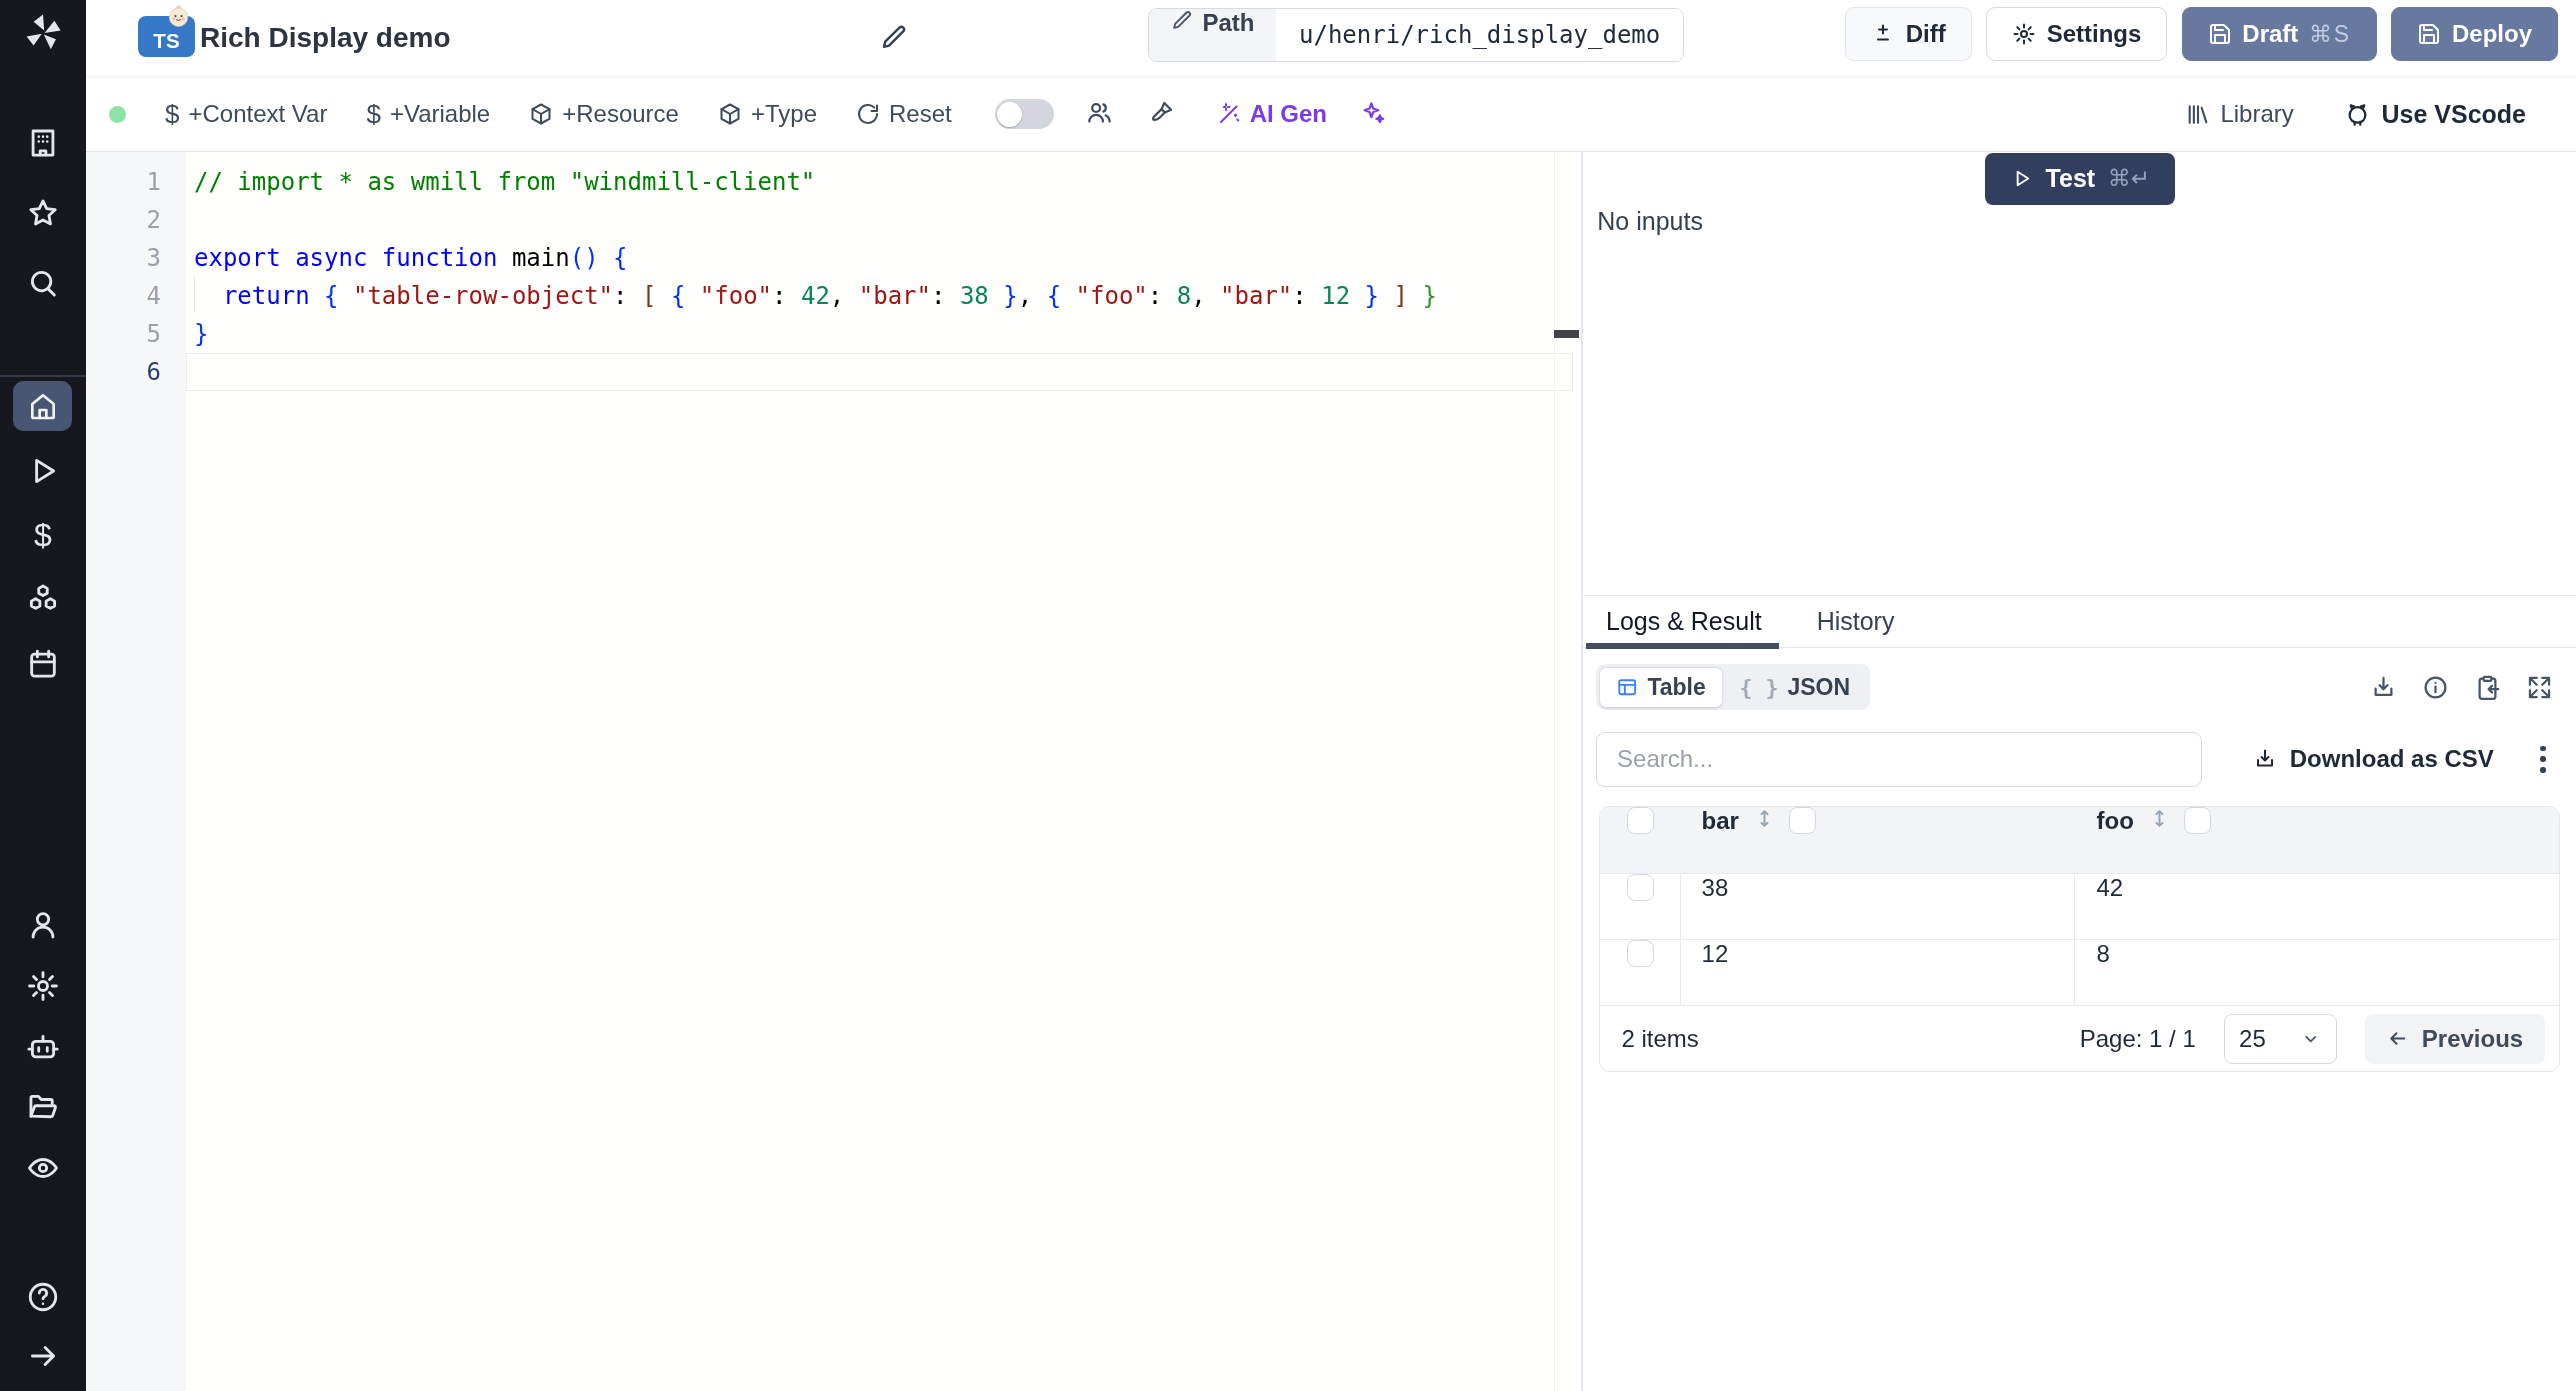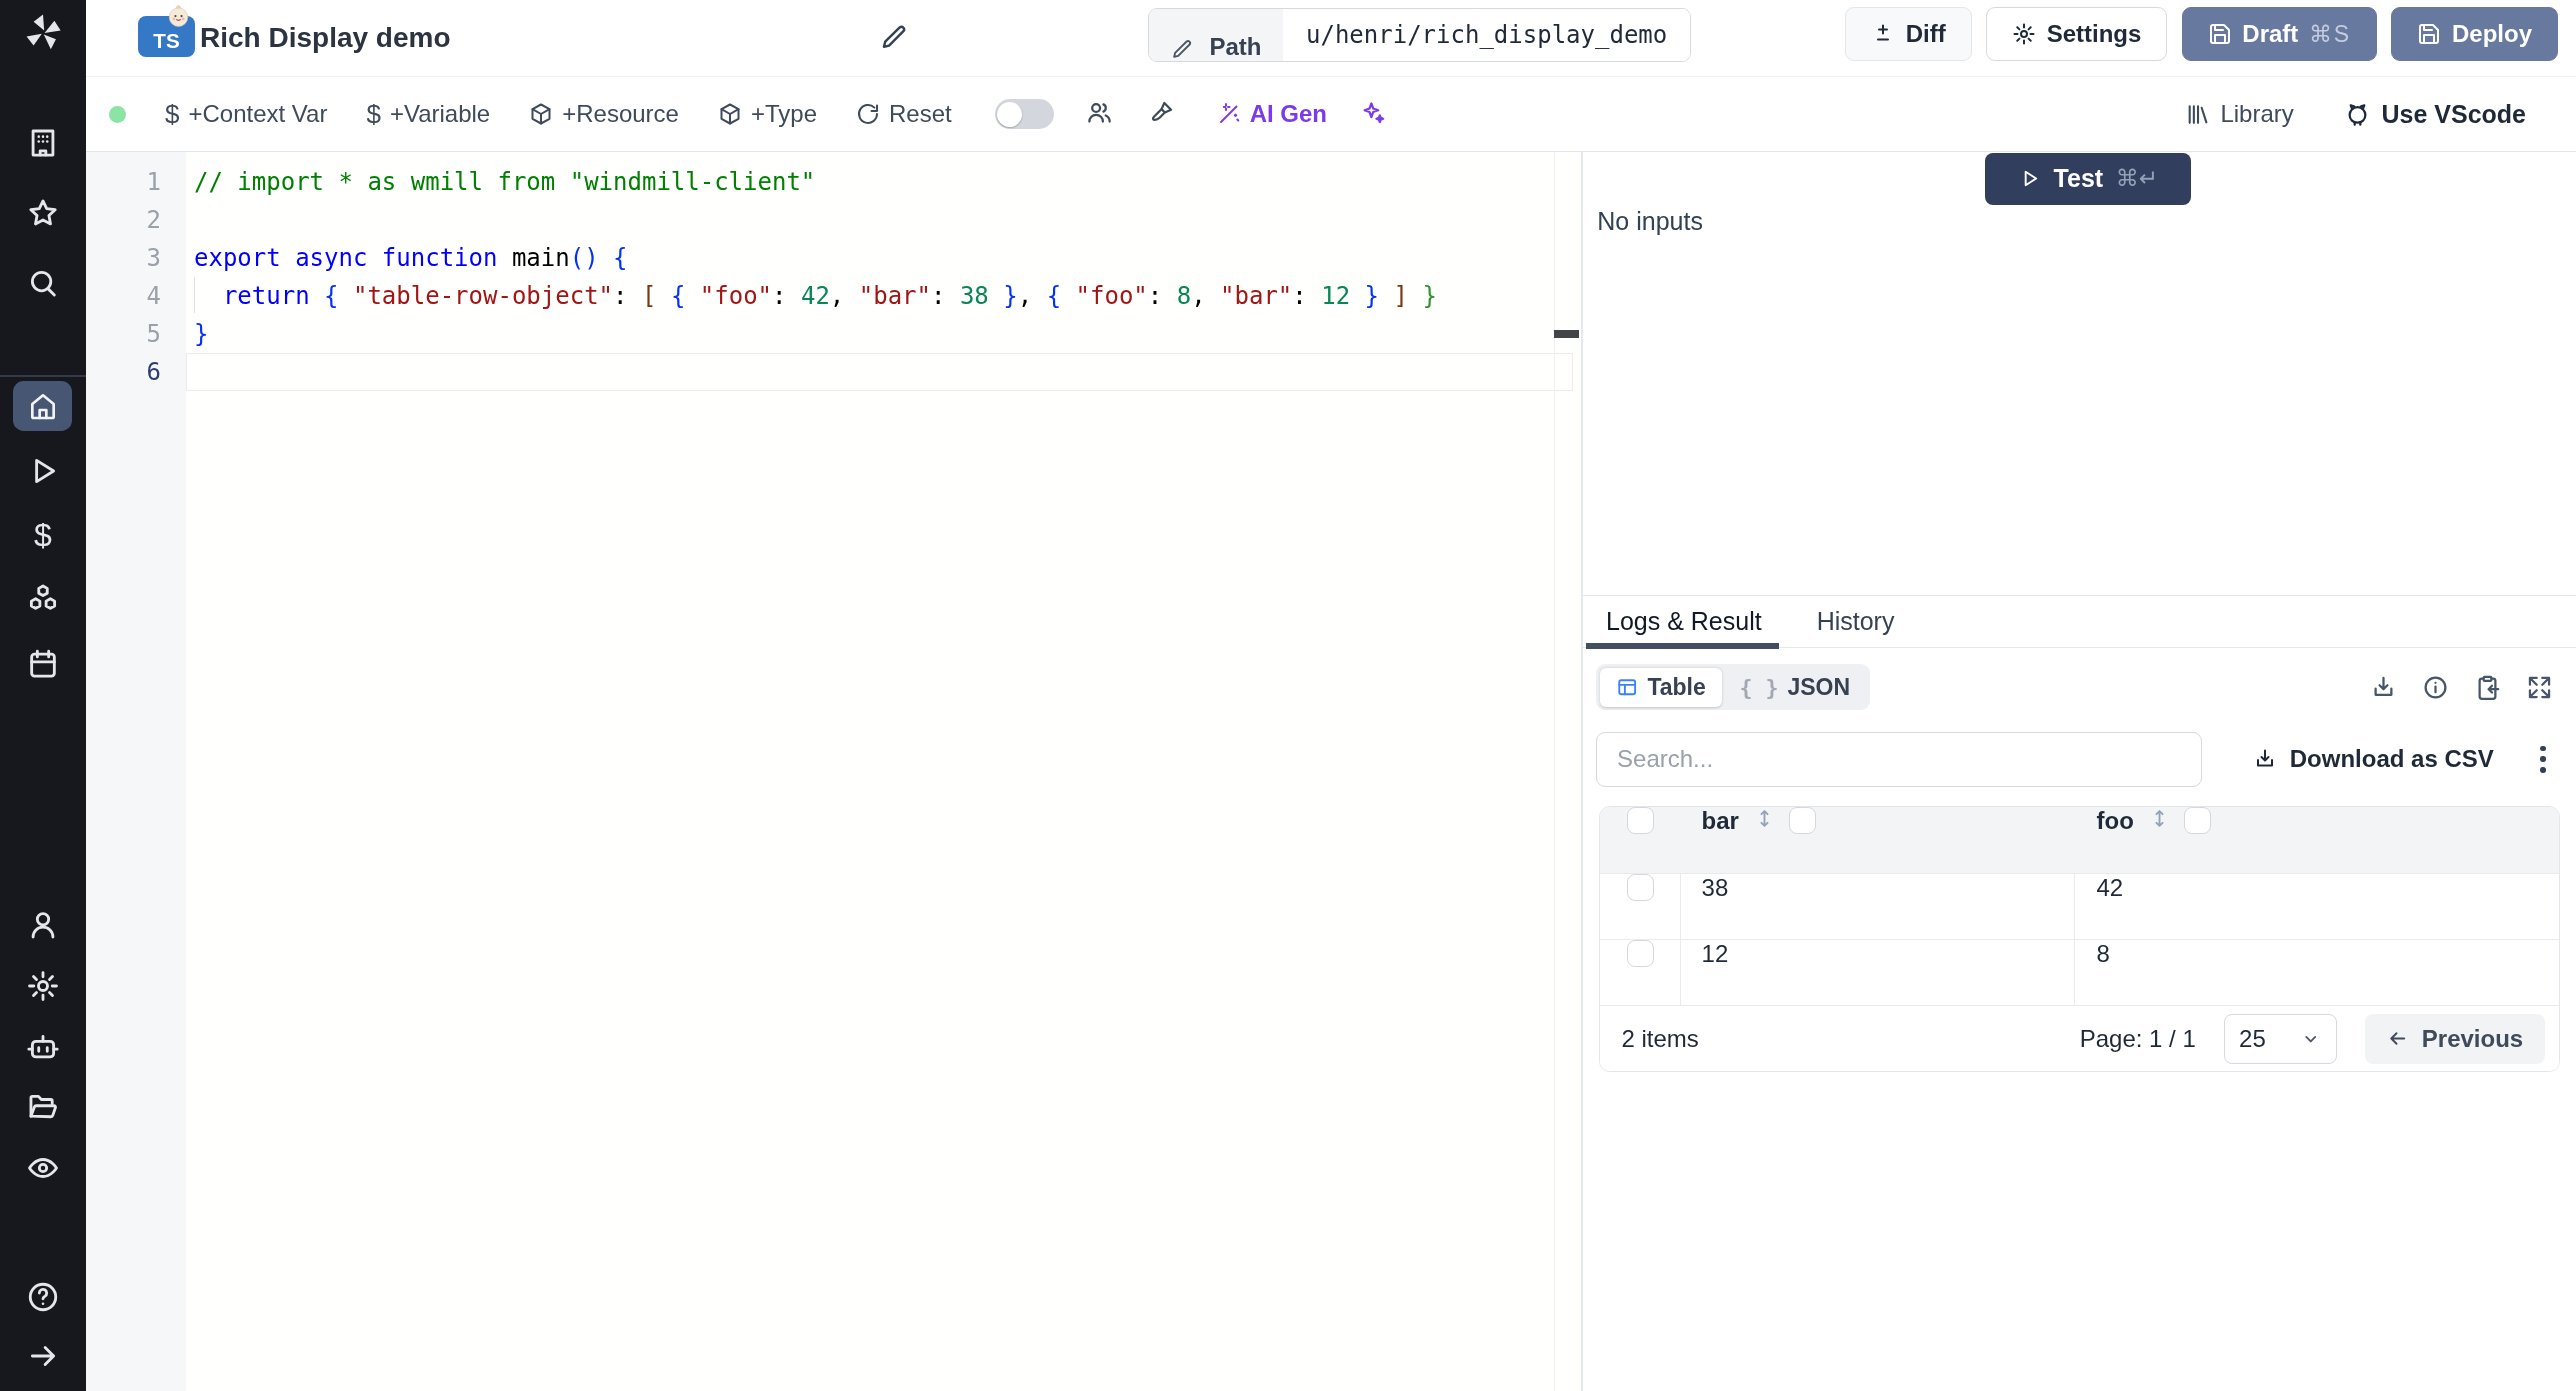--- a/index.html
+++ b/index.html
@@ -22,21 +22,21 @@
   .sb-active-tile svg { width:32px; height:32px; }
   .sb-dollar { font-size:32px; font-weight:400; color:#e3e6eb; }
 
   
   #header { position:absolute; left:86px; top:0; width:2490px; height:77px; background:#fff; border-bottom:0.9px solid #f0f1f4; }
   .ts-badge { position:absolute; left:52px; top:16px; width:57px; height:41px; background:#3478c6; border-radius:8px; color:#fff; font-weight:bold; font-size:20.6px; display:flex; align-items:flex-end; justify-content:center; padding-bottom:4.5px; cursor:default; }
   .ts-emoji { position:absolute; left:79px; top:1.8px; width:27px; height:27px; }
   .page-title { position:absolute; left:114px; top:21.5px; font-size:28px; font-weight:bold; color:#2b3440; }
   .hdr-pencil { position:absolute; left:794px; top:23px; width:29px; height:29px; color:#334155; cursor:pointer; }
   .path-pill { position:absolute; left:1062px; top:8px; height:54px; display:flex; align-items:stretch; border:0.9px solid #d6d9de; border-radius:9px; overflow:hidden; cursor:pointer; background:#fff; }
-  .path-left { display:flex; align-items:flex-end; gap:16px; background:#f4f5f7; padding:0 21.5px; font-size:24px; font-weight:bold; color:#374151; }
+  .path-left { display:flex; align-items:flex-start; gap:9px; background:#f4f5f7; padding:0 21.5px; font-size:24px; font-weight:bold; color:#374151; }
   .path-left svg { width:23px; height:23px; color:#4b5563; }
   .path-right { display:flex; align-items:center; padding:0 23px; font-family:"DejaVu Sans Mono", monospace; font-size:24px; color:#1f2937; background:#fff; }
   .hdr-buttons { position:absolute; right:18px; top:7.2px; height:55px; display:flex; gap:14.3px; }
   .btn { display:flex; align-items:center; gap:10.7px; height:54px; padding:0 25px; border-radius:9px; font-size:24px; font-weight:bold; cursor:pointer; }
   .btn svg { width:24px; height:24px; }
   .btn-light { background:#f8f9fb; border:0.9px solid #e3e6ea; color:#1f2937; }
   .btn-white { background:#fff; border:0.9px solid #d6d9de; color:#1f2937; }
   .btn-slate { background:#68799f; color:#fff; border:0.9px solid #68799f; }
   .kbd { font-weight:normal; color:#c3cbdd; font-size:23px; letter-spacing:1.8px; }
 
@@ -69,21 +69,21 @@
   .tk-c { color:#008000; } .tk-k { color:#0000ff; } .tk-p { color:#000000; }
   .tk-s { color:#a31515; } .tk-n { color:#098658; } .tk-b { color:#0431fa; }
   .tk-r { color:#7b3814; } .tk-g { color:#319331; }
   .indent-guide { position:absolute; left:108px; top:125px; width:0.9px; height:36px; background:#e2e2e2; }
   .overview-line { position:absolute; left:1468px; top:0; width:0.9px; height:100%; background:#f1f1f1; }
   .scroll-marker { position:absolute; left:1468px; top:178px; width:25px; height:8px; background:#424447; }
   #panel-divider { position:absolute; left:1581px; top:152px; width:1.8px; height:1240px; background:#e4e7eb; }
 
   
   #run-panel { position:absolute; left:1583px; top:152px; width:993px; height:443px; background:#fff; }
-  .test-btn { position:absolute; left:402px; top:0.9px; width:206px; height:52px; background:#323e5d; border-radius:8px; display:flex; align-items:center; justify-content:center; gap:12.5px; cursor:pointer;text-align:right; }
+  .test-btn { position:absolute; left:402px; top:0.9px; width:190px; height:52px; background:#323e5d; border-radius:8px; display:flex; align-items:center; justify-content:center; gap:12.5px; cursor:pointer;text-align:right; }
   .test-btn svg { width:23px; height:23px; color:#fff; }
   .test-label { color:#fff; font-size:25px; font-weight:bold; }
   .test-kbd { color:#94a0b8; font-size:23px; }
   .no-inputs { position:absolute; left:14.3px; top:55px; font-size:25px; color:#334155; }
 
   
   #result-panel { position:absolute; left:1583px; top:595px; width:993px; height:797px; background:#fff; border-top:0.9px solid #e5e7eb; }
   .tabs-row { position:relative; height:52px; border-bottom:1.8px solid #e5e7eb; display:flex; align-items:center; gap:55px; padding-left:23px; }
   .tab { font-size:25px; color:#374151; cursor:pointer; }
   .tab.active { color:#111827; }

